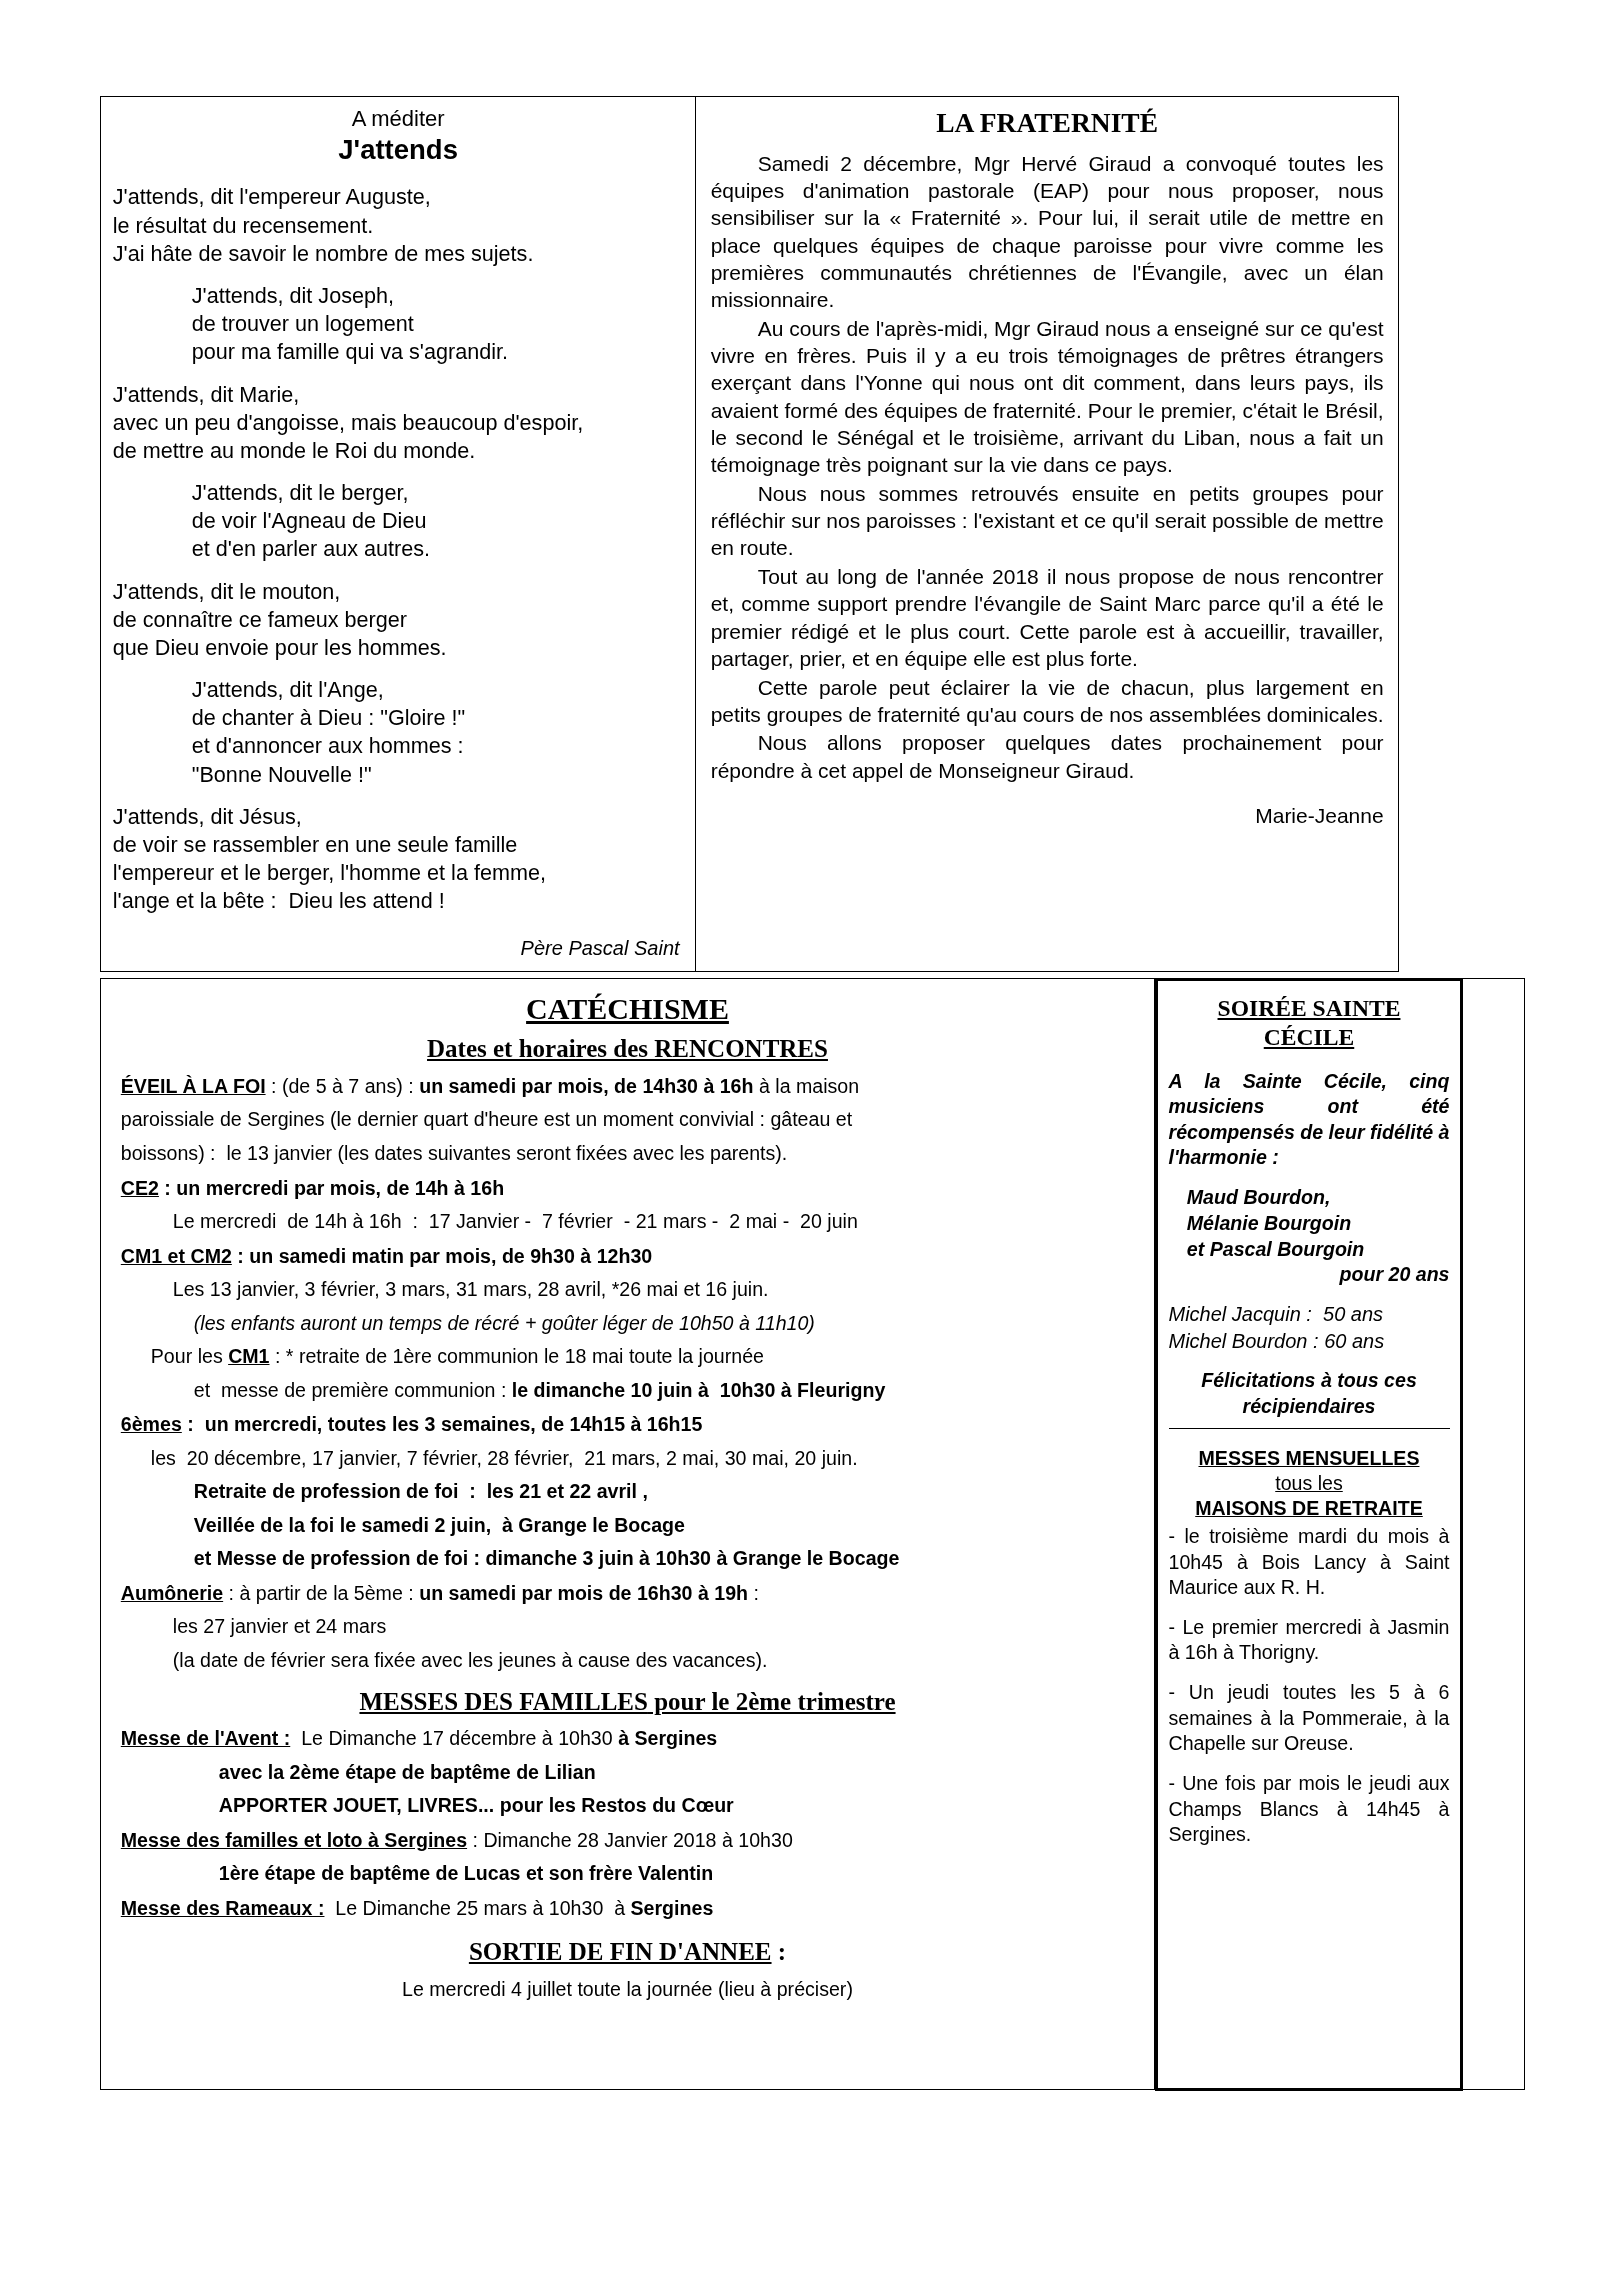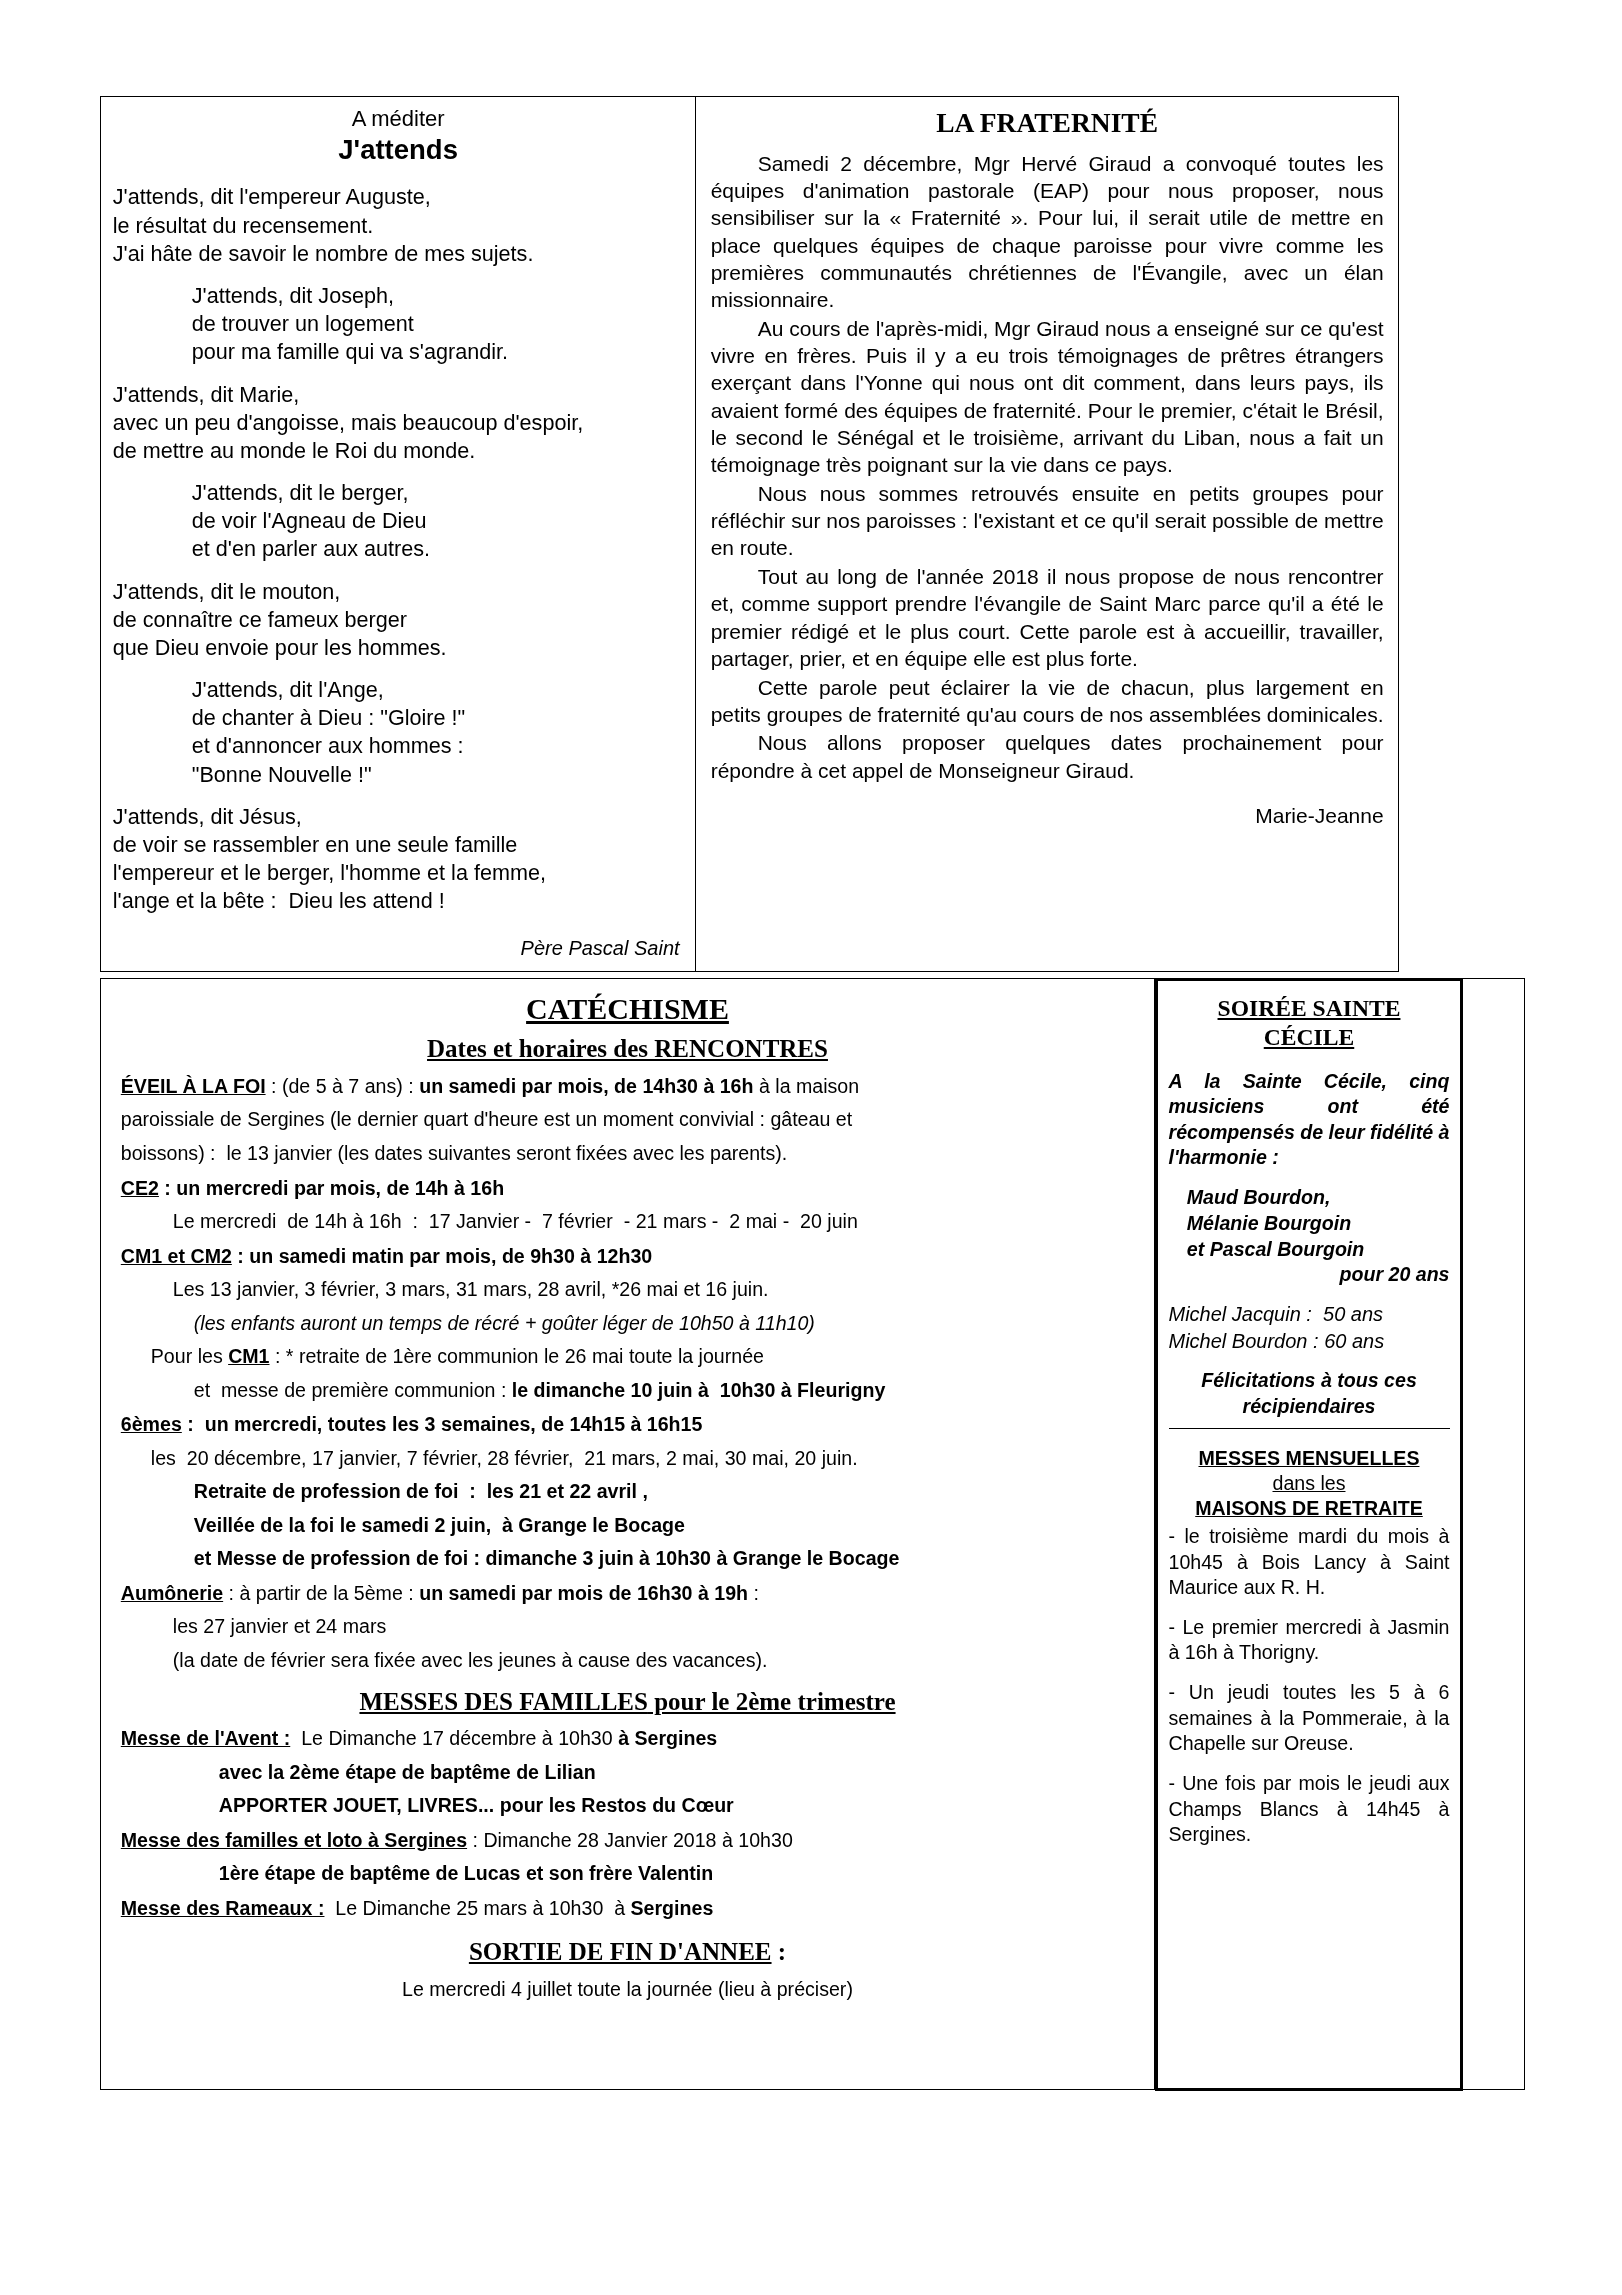--- a/index.html
+++ b/index.html
@@ -314,21 +314,21 @@
 
       <div class="cat-block">
         <p class="cat-line b"><span class="u">CE2</span><span> : un mercredi par mois, de 14h à 16h</span></p>
         <p class="cat-line ind2">Le mercredi  de 14h à 16h  :  17 Janvier -  7 février  - 21 mars -  2 mai -  20 juin</p>
       </div>
 
       <div class="cat-block">
         <p class="cat-line b"><span class="u">CM1 et CM2</span><span> : un samedi matin par mois, de 9h30 à 12h30</span></p>
         <p class="cat-line ind2">Les 13 janvier, 3 février, 3 mars, 31 mars, 28 avril, *26 mai et 16 juin.</p>
         <p class="cat-line i ind3">(les enfants auront un temps de récré + goûter léger de 10h50 à 11h10)</p>
-        <p class="cat-line ind1"><span>Pour les </span><span class="u bold">CM1</span><span> : * retraite de 1ère communion le 26 mai toute la journée</span></p>
+        <p class="cat-line ind1"><span>Pour les </span><span class="u bold">CM1</span><span> : * retraite de 1ère communion le 18 mai toute la journée</span></p>
         <p class="cat-line ind3"><span>et  messe de première communion : </span><span class="bold">le dimanche 10 juin à  10h30 à Fleurigny</span></p>
       </div>
 
       <div class="cat-block">
         <p class="cat-line b"><span class="u">6èmes</span><span> :  un mercredi, toutes les 3 semaines, de 14h15 à 16h15</span></p>
         <p class="cat-line ind1">les  20 décembre, 17 janvier, 7 février, 28 février,  21 mars, 2 mai, 30 mai, 20 juin.</p>
         <p class="cat-line b ind3">Retraite de profession de foi  :  les 21 et 22 avril ,</p>
         <p class="cat-line b ind3">Veillée de la foi le samedi 2 juin,  à Grange le Bocage</p>
         <p class="cat-line b ind3">et Messe de profession de foi : dimanche 3 juin à 10h30 à Grange le Bocage</p>
       </div>
@@ -374,21 +374,21 @@
 
       <div class="soiree-ans">Michel Jacquin :  50 ans
 Michel Bourdon : 60 ans</div>
 
       <div class="soiree-felic">Félicitations à tous ces récipiendaires</div>
 
       <hr class="divider">
 
       <div class="messes-title">
         <span>MESSES MENSUELLES</span><br>
-        <span class="thin">dans les </span><br>
+        <span class="thin">tous les </span><br>
         <span>MAISONS DE RETRAITE</span>
       </div>
 
       <p class="messes-p">- le troisième mardi du mois à 10h45 à Bois Lancy à Saint Maurice aux R. H.</p>
       <p class="messes-p">- Le premier mercredi à Jasmin à 16h à Thorigny.</p>
       <p class="messes-p">- Un jeudi toutes les 5 à 6 semaines à  la Pommeraie, à la Chapelle sur Oreuse.</p>
       <p class="messes-p"> - Une fois par mois le jeudi aux Champs Blancs à 14h45 à Sergines.</p>
     </div>
   </div>
 

